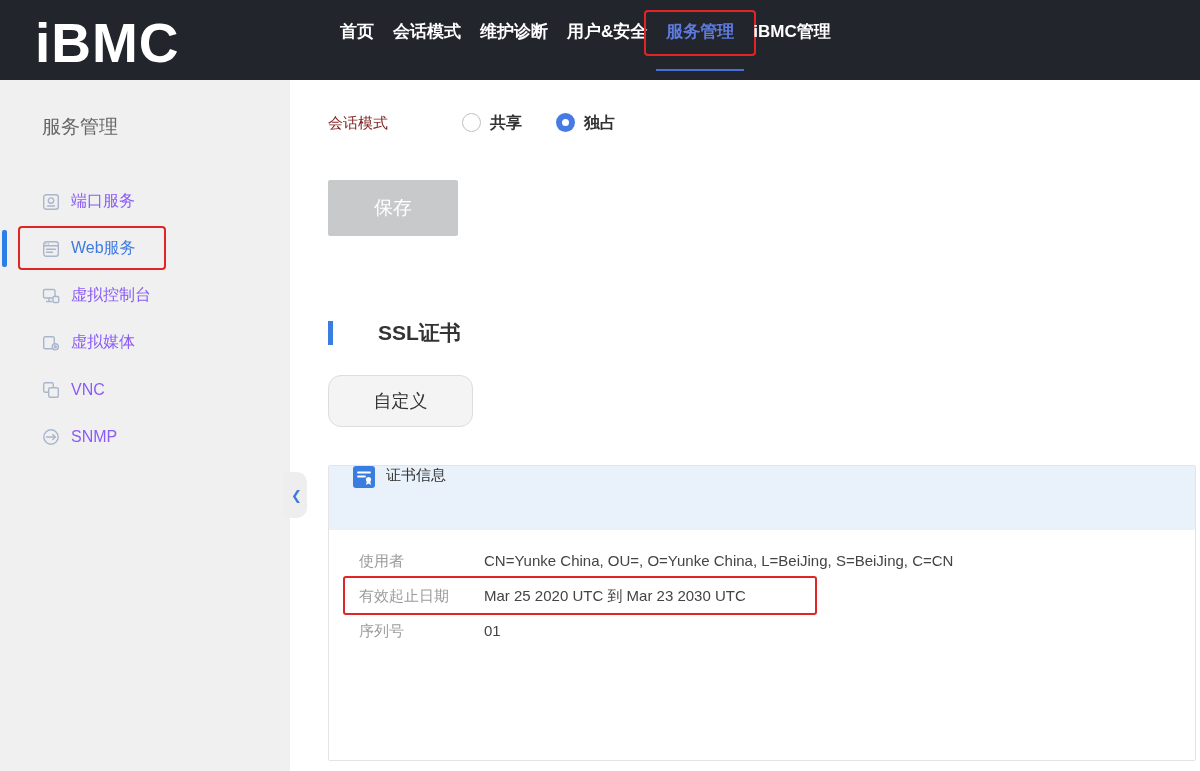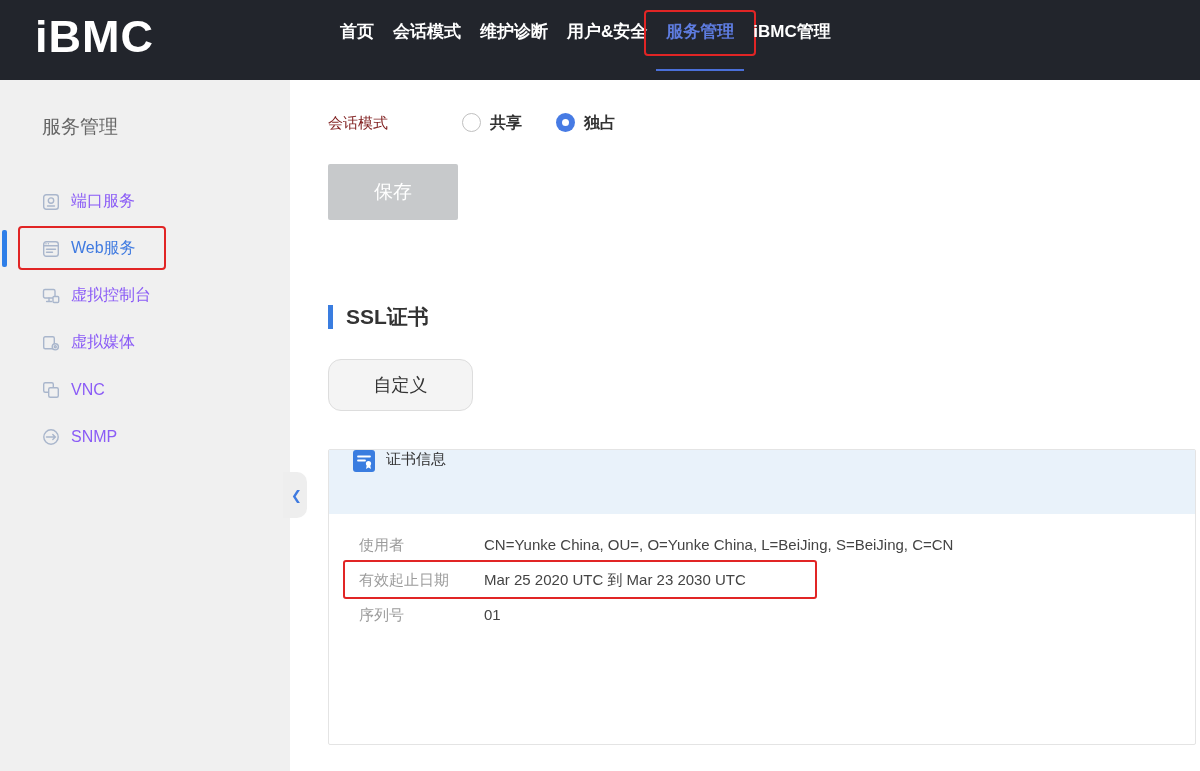--- a/index.html
+++ b/index.html
@@ -2,21 +2,21 @@
 <html style="--header-bg: #22252c; --nav-active: #5e7ce0; --annotation-red: #e12525; --radio-blue: #477be4; --link-blue: #3f7ae0; --panel-header-bg: #e9f2fa; --sidebar-bg: #f0f0f0; --disabled-btn-bg: #c7c9cb; --accent-bar-blue: #3a7de0;"><head>
 <meta charset="utf-8">
 <style>
   * { margin:0; padding:0; box-sizing:border-box; }
   html,body { width:1200px; height:771px; background:#fff; overflow:hidden; }
   body { font-family:"Liberation Sans","DejaVu Sans",sans-serif; color:#333; }
   .page { position:relative; width:1200px; height:771px; background:#fff; overflow:hidden; }
 
   
   .topbar { position:absolute; top:0; left:0; width:1200px; height:80px; background:var(--header-bg,#22252c); z-index:5; }
-  .logo { position:absolute; left:35px; top:11px; font-size:45px; font-weight:bold; color:#fff; letter-spacing:1px; font-family:"Liberation Sans","DejaVu Sans",sans-serif; }
+  .logo { position:absolute; left:35px; top:11px; font-size:55px; font-weight:bold; color:#fff; letter-spacing:1px; font-family:"Liberation Sans","DejaVu Sans",sans-serif; }
   .topnav { position:absolute; left:340px; top:0; height:80px; display:flex; gap:19px; }
   .nav-item { position:relative; padding-top:21px; height:80px; font-size:17px; font-weight:700; color:#fff; line-height:22px; cursor:pointer; white-space:nowrap; }
   .nav-item.active { color:var(--nav-active,#5e7ce0); }
   .nav-annotation, .nav-underline { display:none; }
   .nav-item.active .nav-annotation { display:block; position:absolute; top:10px; left:-22px; right:-22px; height:46px; border:2px solid var(--annotation-red,#e12525); border-radius:4px; }
   .nav-item.active .nav-underline { display:block; position:absolute; top:69px; left:-10px; right:-10px; border-top:2px solid #4a6fd8; }
 
   
   .sidebar { position:absolute; top:80px; left:0; width:290px; bottom:0; background:var(--sidebar-bg,#f0f0f0); z-index:2; }
   .sidebar-title { padding:34px 0 0 42px; font-size:19px; color:#666; height:60px; }
@@ -36,23 +36,23 @@
   .content { position:absolute; left:290px; top:80px; right:0; bottom:0; background:#fff; padding-left:38px; }
   .form-row { margin-top:30px; height:26px; display:flex; align-items:center; }
   .form-label { width:134px; font-size:15px; color:#7f1d1d; }
   .radio-group { display:flex; gap:34px; }
   .radio-option { display:flex; align-items:flex-start; cursor:pointer; }
   .radio { width:19px; height:19px; border-radius:50%; border:1.5px solid #c0c0c0; background:#fff; position:relative; flex-shrink:0; }
   .radio.checked { border:none; background:var(--radio-blue,#477be4); }
   .radio.checked::after { content:""; position:absolute; left:6px; top:6px; width:7px; height:7px; border-radius:50%; background:#fff; }
   .radio-label { margin-left:9px; font-size:16px; font-weight:700; color:#333; }
 
-  .save-btn { display:block; margin-top:28px; width:130px; height:56px; background:var(--disabled-btn-bg,#c7c9cb); color:#fff; border:none; border-radius:2px; font-size:19px; font-family:inherit; cursor:not-allowed; }
-
-  .section-title { margin-top:84px; display:flex; align-items:center; height:26px; }
+  .save-btn { display:block; margin-top:44px; width:130px; height:56px; background:var(--disabled-btn-bg,#c7c9cb); color:#fff; border:none; border-radius:2px; font-size:19px; font-family:inherit; cursor:not-allowed; }
+
+  .section-title { margin-top:84px; display:flex; align-items:center; height:26px;gap:32px; }
   .title-bar { width:5px; height:24px; background:var(--accent-bar-blue,#3a7de0); margin-right:13px; }
   .section-title h2 { font-size:21px; font-weight:700; color:#333; }
 
   .custom-btn { display:block; margin-top:29px; width:145px; height:52px; background:#f4f4f4; border:1px solid #ddd; border-radius:13px; font-size:18px; color:#333; font-family:inherit; cursor:pointer; }
 
   .cert-panel { margin-top:38px; margin-right:4px; height:296px; border:1px solid #e4e4e4; border-radius:2px; background:#fff; }
   .cert-header { height:64px; background:var(--panel-header-bg,#e9f2fa); display:flex; align-items:flex-start; padding-left:24px; }
   .cert-icon { width:22px; height:22px; margin-right:11px; display:inline-flex; }
   .cert-title { font-size:15px; color:#333; }
   .cert-body { padding:13px 30px 0 30px; font-size:15px; }

